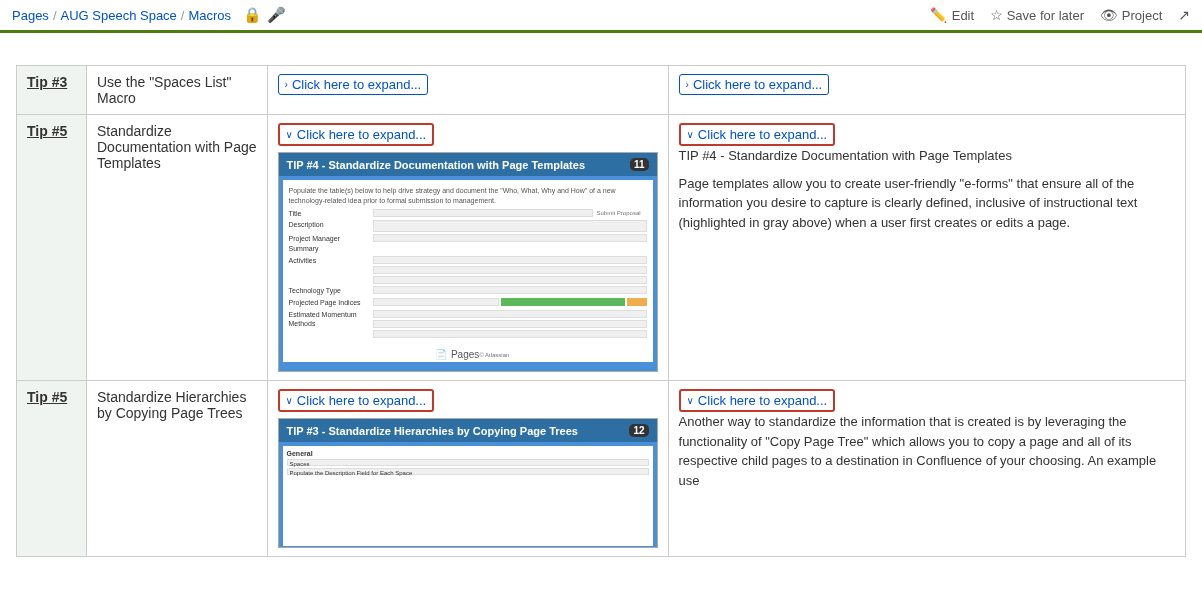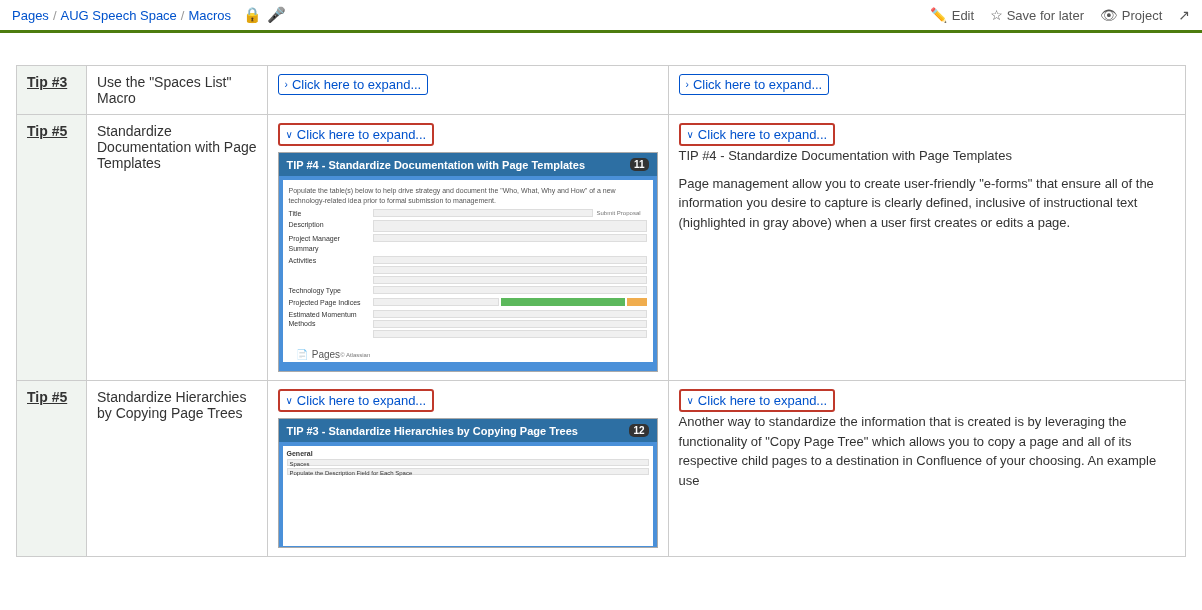--- a/index.html
+++ b/index.html
@@ -107,21 +107,21 @@
       background: #fff; margin: 4px; padding: 6px; font-size: 8px; color: #333;
       height: calc(100% - 36px);
       position: relative;
     }
     .slide-body-inner { color: #555; font-size: 7px; line-height: 1.4; }
     .slide-form-row { display: flex; gap: 4px; margin-bottom: 2px; }
     .slide-form-label { color: #333; font-size: 7px; width: 80px; flex-shrink: 0; }
     .slide-form-field { background: #f0f0f0; flex: 1; height: 8px; border: 1px solid #ddd; }
     .slide-form-field-green { background: #5cb85c; flex: 1; height: 8px; }
     .slide-form-field-orange { background: #f0ad4e; width: 20px; height: 8px; }
-    .slide-footer { position: absolute; bottom: 2px; left: 14px; right: 4px; display: flex; justify-content: flex-start; align-items: center; }
+    .slide-footer { position: absolute; bottom: 2px; left: 14px; right: 4px; display: flex; justify-content: center; align-items: center; }
     .slide-pages-icon { font-size: 10px; color: #555; }
 
     
     .slide5-body { background: #fff; margin: 4px; padding: 4px; font-size: 7px; color: #333; }
     .slide5-cols { display: flex; gap: 4px; }
     .slide5-col { flex: 1; }
     .slide5-col-label { font-weight: 700; font-size: 7px; color: #333; margin-bottom: 2px; }
     .slide5-item { background: #f0f0f0; height: 7px; margin-bottom: 2px; border: 1px solid #ddd; }
 
     
@@ -257,21 +257,21 @@
           </div>
         </div>
       </td>
       <td>
         <span class="expand-link expanded">
           <span class="expand-arrow">∨</span>
           <span>Click here to expand...</span>
         </span>
         <div class="talking-text">
           <p>TIP #4 - Standardize Documentation with Page Templates</p>
-          <p>Page management allow you to create user-friendly "e-forms" that ensure all of the information you desire to capture is clearly defined, inclusive of instructional text (highlighted in gray above) when a user first creates or edits a page.</p>
+          <p>Page templates allow you to create user-friendly "e-forms" that ensure all of the information you desire to capture is clearly defined, inclusive of instructional text (highlighted in gray above) when a user first creates or edits a page.</p>
         </div>
       </td>
     </tr>
 
     <tr>
       <td class="tip-cell">Tip #5</td>
       <td>Standardize Hierarchies by Copying Page Trees</td>
       <td>
         <span class="expand-link expanded">
           <span class="expand-arrow">∨</span>

